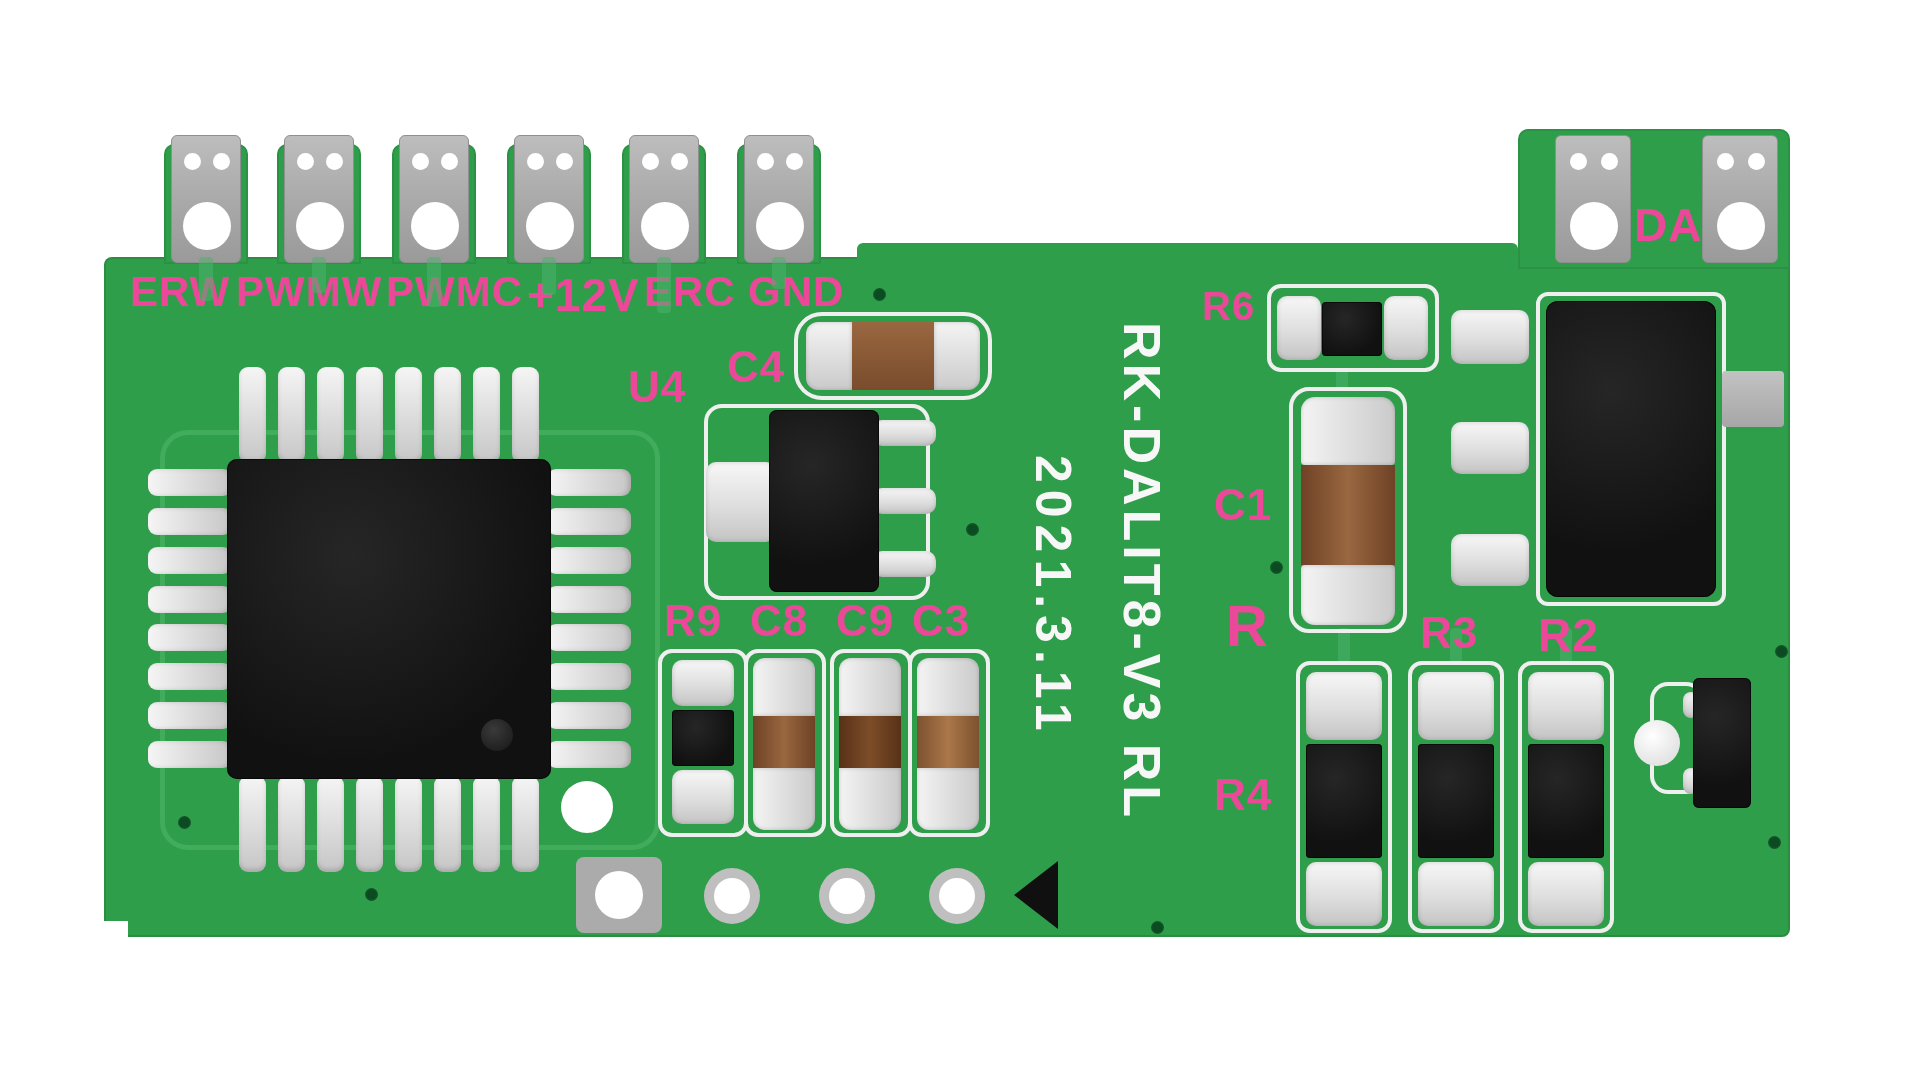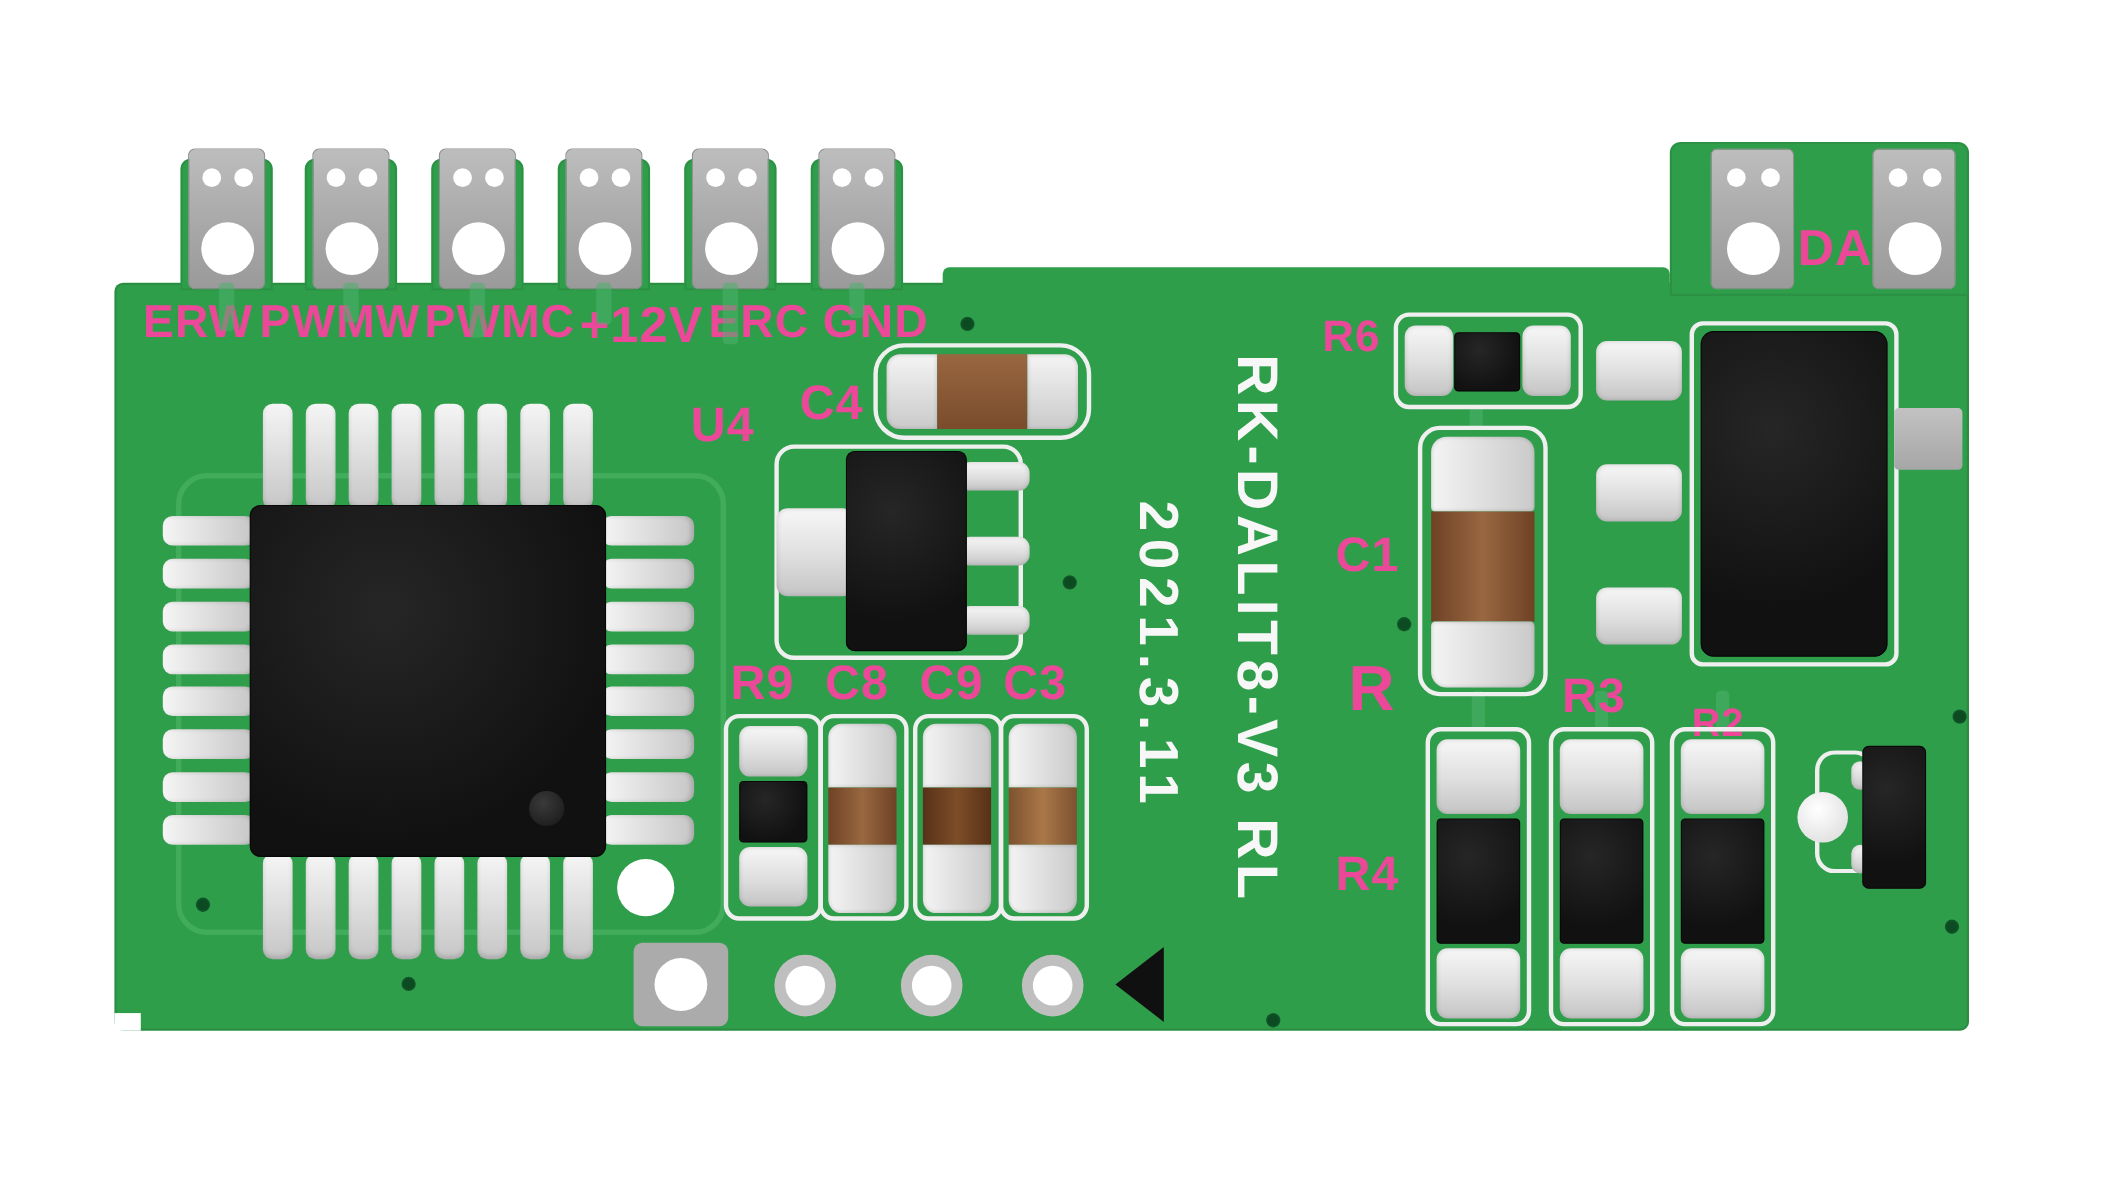--- a/index.html
+++ b/index.html
@@ -240,21 +240,21 @@
   <div class="abs silk-label" style="left:1226px;top:592px;font-size:58px;">R</div>
 
   <div class="abs silk" style="left:1536px;top:292px;width:190px;height:314px;border-radius:12px;"></div>
   <div class="abs pad" style="left:1451px;top:310px;width:78px;height:54px;"></div>
   <div class="abs pad" style="left:1451px;top:422px;width:78px;height:52px;"></div>
   <div class="abs pad" style="left:1451px;top:534px;width:78px;height:52px;"></div>
   <div class="abs" style="left:1722px;top:371px;width:62px;height:56px;background:linear-gradient(180deg,#c2c2c2,#a6a6a6);border-radius:4px;"></div>
   <div class="abs chip" style="left:1546px;top:301px;width:170px;height:296px;border-radius:12px;"></div>
 
   <div class="abs silk-label" style="left:1420px;top:608px;font-size:44px;">R3</div>
-  <div class="abs silk-label" style="left:1538px;top:608px;font-size:36px;margin-top:28px;">R2</div>
+  <div class="abs silk-label" style="left:1538px;top:608px;font-size:46px;">R2</div>
   <div class="abs silk-label" style="left:1214px;top:770px;font-size:44px;">R4</div>
 
   <div class="abs silk" style="left:1296px;top:661px;width:96px;height:272px;"></div>
   <div class="abs pad" style="left:1306px;top:672px;width:76px;height:68px;"></div>
   <div class="abs chip" style="left:1306px;top:744px;width:76px;height:114px;border-radius:4px;"></div>
   <div class="abs pad" style="left:1306px;top:862px;width:76px;height:64px;"></div>
 
   <div class="abs silk" style="left:1408px;top:661px;width:96px;height:272px;"></div>
   <div class="abs pad" style="left:1418px;top:672px;width:76px;height:68px;"></div>
   <div class="abs chip" style="left:1418px;top:744px;width:76px;height:114px;border-radius:4px;"></div>

